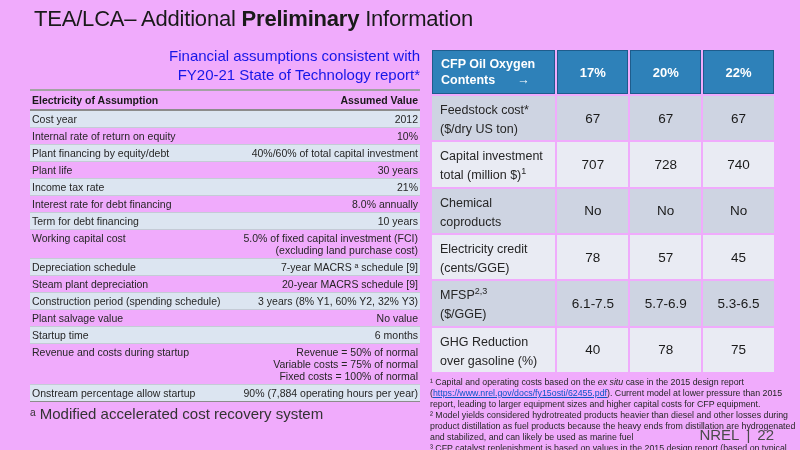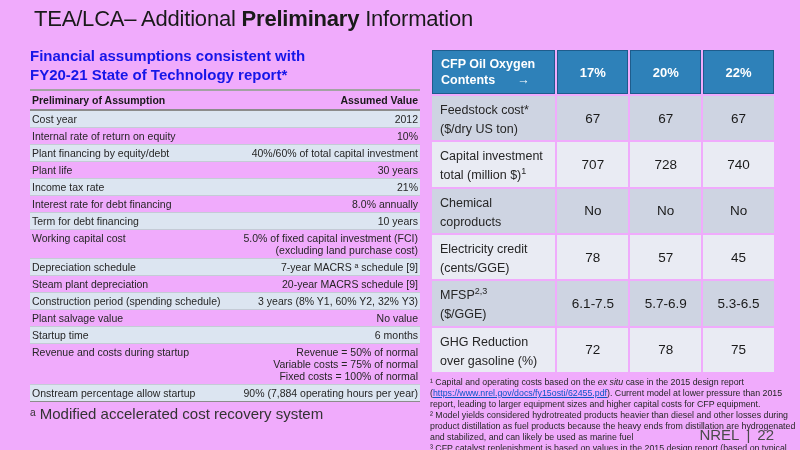--- a/index.html
+++ b/index.html
@@ -11,21 +11,21 @@
   
   .slide-title {
     position:absolute; left:34px; top:6px;
     font-size:22px; color:#1a1a1a; letter-spacing:-0.2px; white-space:nowrap;
   }
   .slide-title b { font-weight:bold; }
 
   
   .left-panel { position:absolute; left:30px; top:46px; width:390px; }
   .subtitle {
-    text-align:left; font-weight:bold; font-size:15px; line-height:19px;
+    text-align:right; font-weight:normal; font-size:15px; line-height:19px;
     color:#1616E8; margin-bottom:5px;
   }
   .fin-table { width:100%; border-collapse:collapse; font-size:10.5px; color:#262626; }
   .fin-table th {
     border-top:2px solid #A3A3A3; border-bottom:2px solid #8C8C8C;
     padding:3px 2px; font-size:10.5px; color:#1a1a1a;
   }
   .fin-table th.h-left { text-align:left; }
   .fin-table th.h-right { text-align:right; }
   .fin-table td { padding:2px 2px; border-bottom:1px solid #C4CBD6; vertical-align:top; }
@@ -76,21 +76,21 @@
 
   <div class="left-panel">
     <div class="subtitle">
       <div>Financial assumptions consistent with</div>
       <div>FY20-21 State of Technology report*</div>
     </div>
 
     <table class="fin-table">
       <thead>
         <tr>
-          <th class="h-left">Preliminary of Assumption</th>
+          <th class="h-left">Electricity of Assumption</th>
           <th class="h-right">Assumed Value</th>
         </tr>
       </thead>
       <tbody>
         <tr class="shaded">
             <td>Cost year</td>
             <td class="val">2012</td>
           </tr>
         <tr>
             <td>Internal rate of return on equity</td>
@@ -203,21 +203,21 @@
           <td class="num">45</td>
         </tr>
         <tr class="dark">
           <td class="lbl"><span>MFSP</span><sup>2,3</sup><br><span>($/GGE)</span><sup></sup></td>
           <td class="num">6.1-7.5</td>
           <td class="num">5.7-6.9</td>
           <td class="num">5.3-6.5</td>
         </tr>
         <tr class="light">
           <td class="lbl"><span>GHG Reduction</span><sup></sup><br><span>over gasoline (%)</span><sup></sup></td>
-          <td class="num">72</td>
+          <td class="num">40</td>
           <td class="num">78</td>
           <td class="num">75</td>
         </tr>
       </tbody>
     </table>
 
     <div class="cfp-notes">
       <p><span>¹ Capital and operating costs based on the </span><span class="italic">ex situ</span><span> case in the 2015 design report (</span><a class="link">https://www.nrel.gov/docs/fy15osti/62455.pdf</a><span>). Current model at lower pressure than 2015 report, leading to larger equipment sizes and higher capital costs for CFP equipment.</span></p>
       <p>² Model yields considered hydrotreated products heavier than diesel and other losses during product distillation as fuel products because the heavy ends from distillation are hydrogenated and stabilized, and can likely be used as marine fuel</p>
       <p>³ CFP catalyst replenishment is based on values in the 2015 design report (based on typical FCC values). The reactor heat balance is used to determine the flow rate. With a less active catalyst (reflected by different biomass to catalyst ratios in our experiments), cheaper catalyst diluents can allow CFP catalyst cost reduction.</p>

